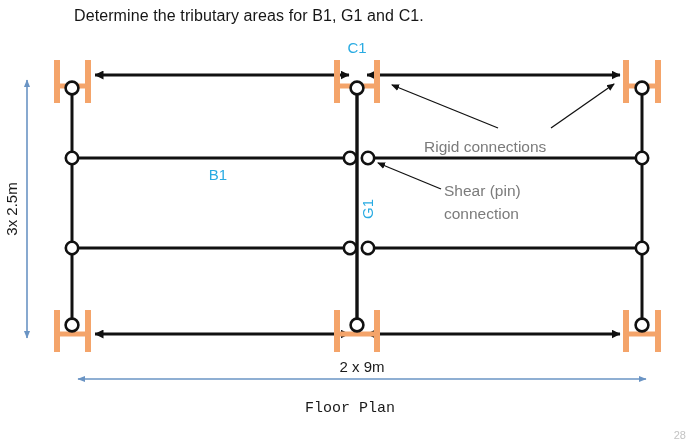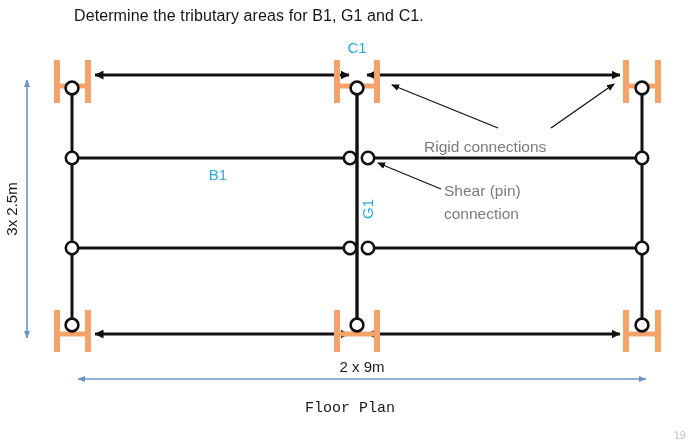--- a/index.html
+++ b/index.html
@@ -203,15 +203,15 @@
     </g>
 
     <g>
       <line x1="78" y1="379" x2="646" y2="379" stroke="#6a94c4" stroke-width="1.6" marker-start="url(#dimArrowStart)" marker-end="url(#dimArrowEnd)"></line>
       <text class="lbl-dim" x="362" y="372" text-anchor="middle">2 x 9m</text>
     </g>
 
   </svg>
 
   <div id="caption">Floor Plan</div>
-  <div id="page-number">19</div>
+  <div id="page-number">28</div>
 
 </div>
 
 </body></html>

